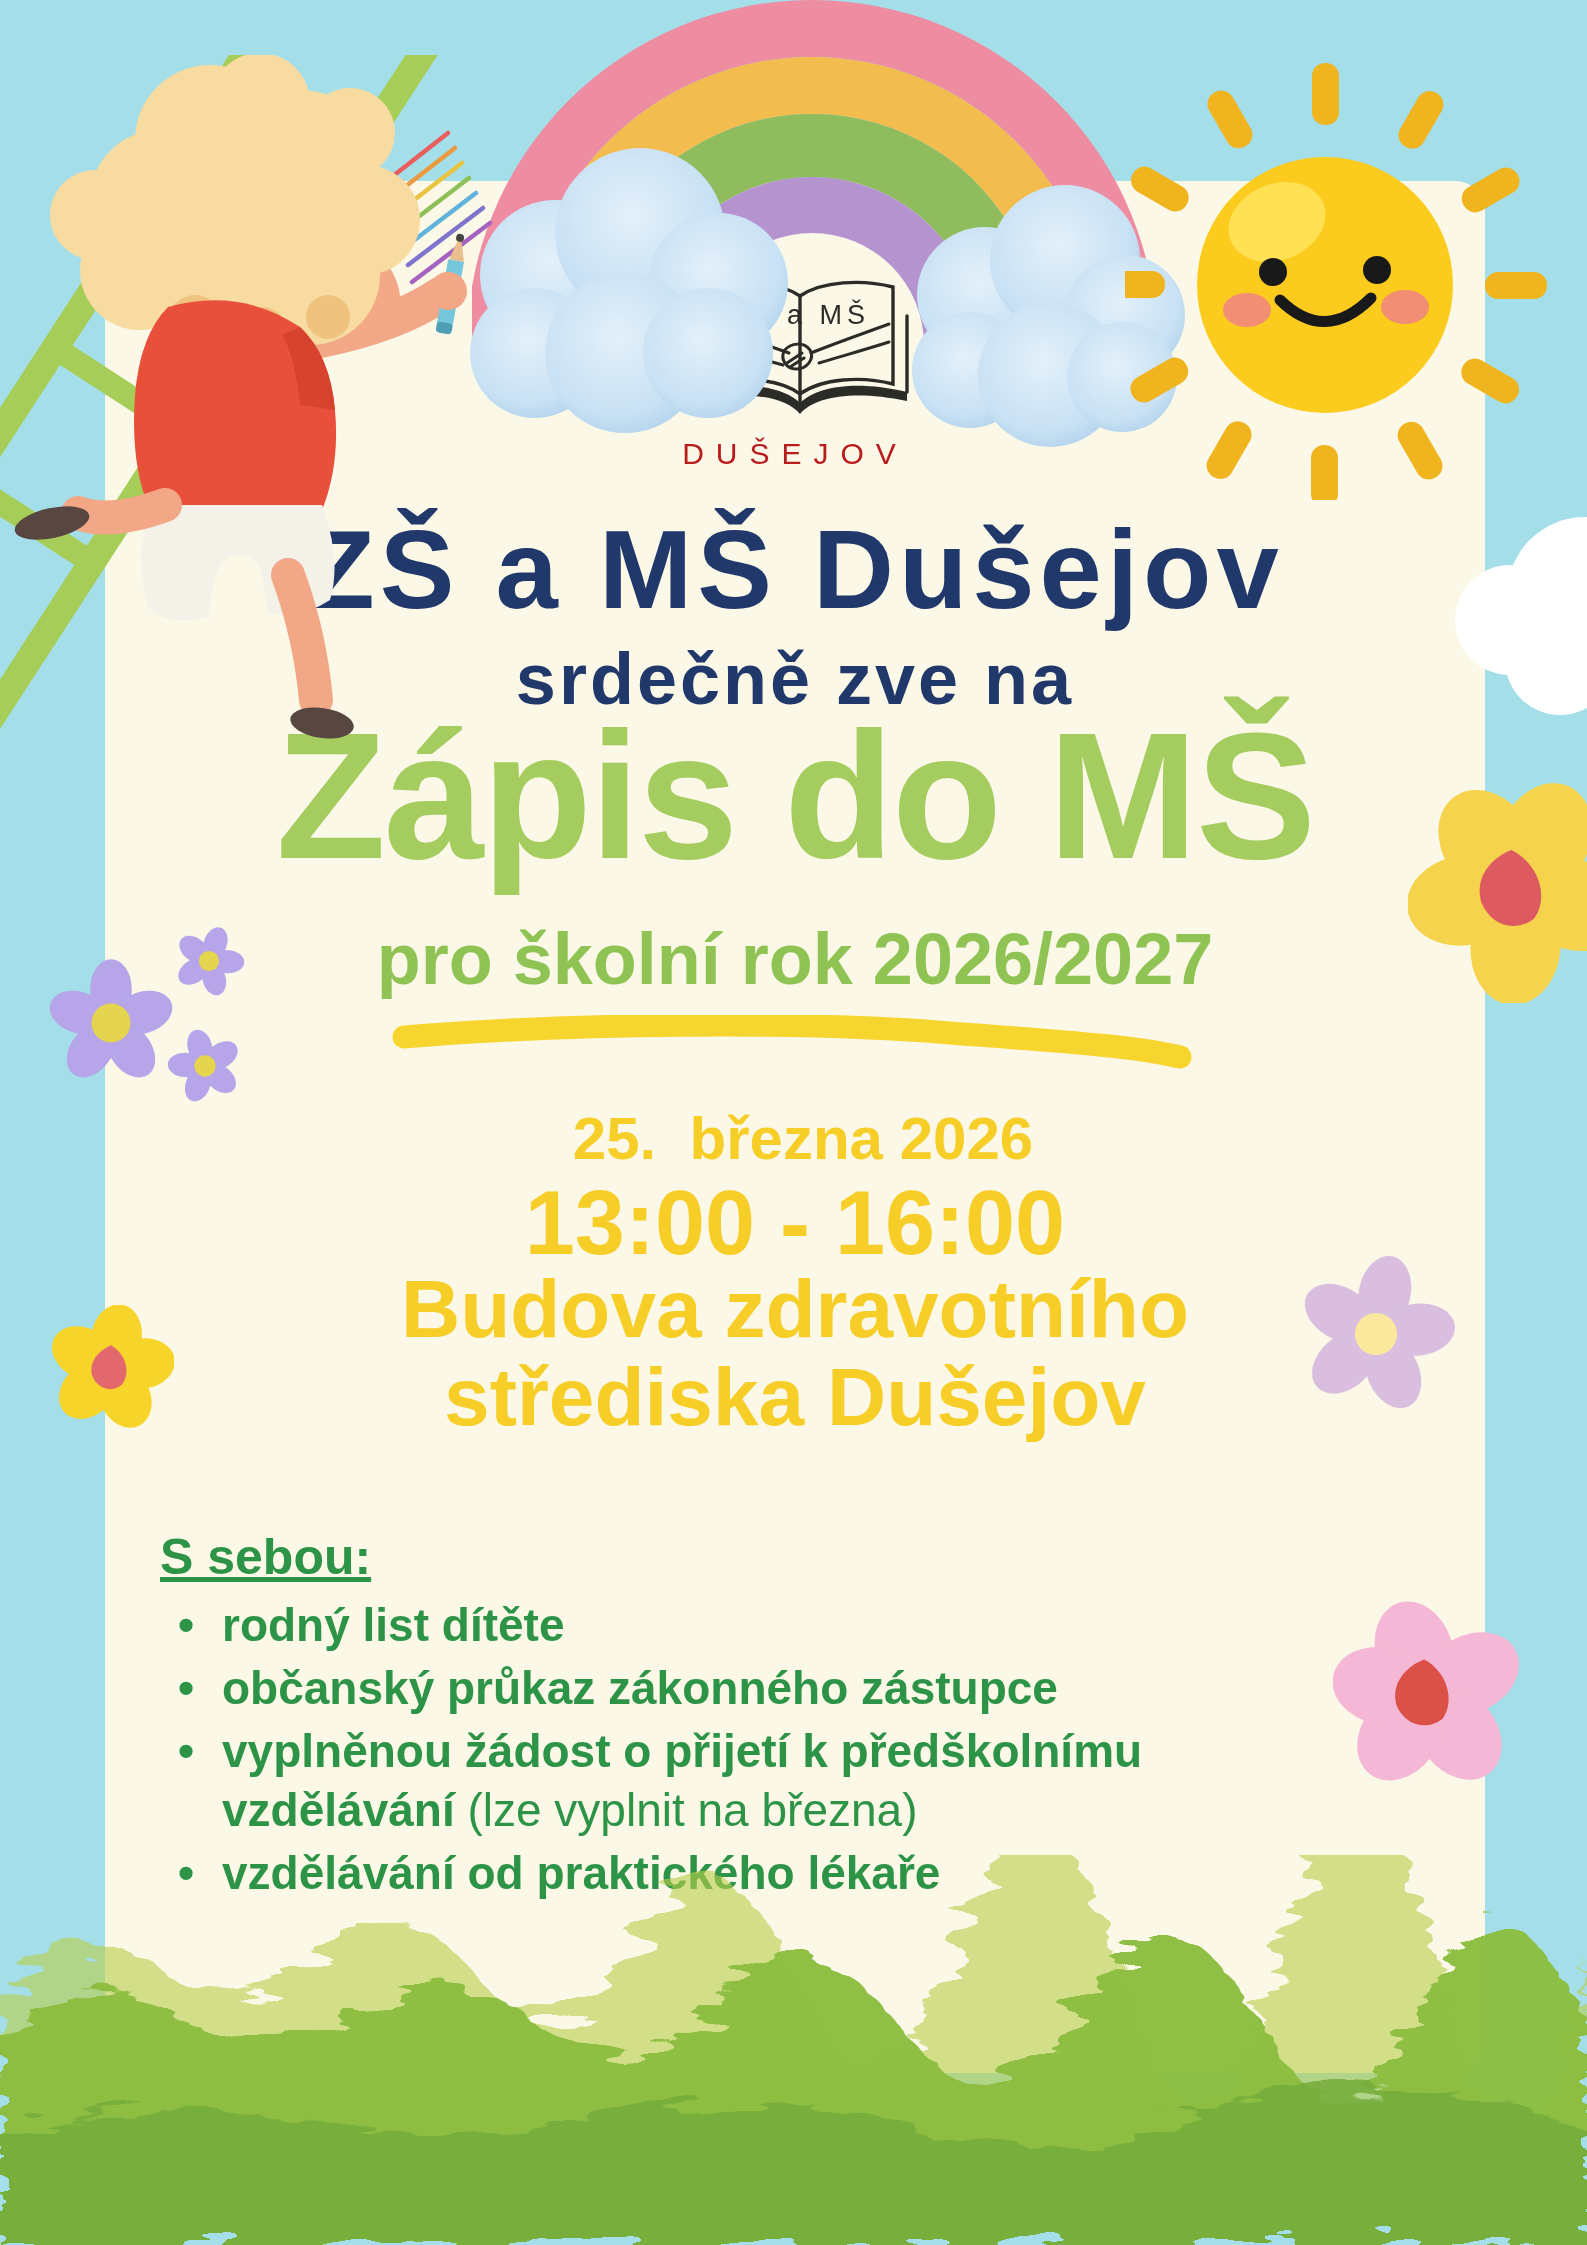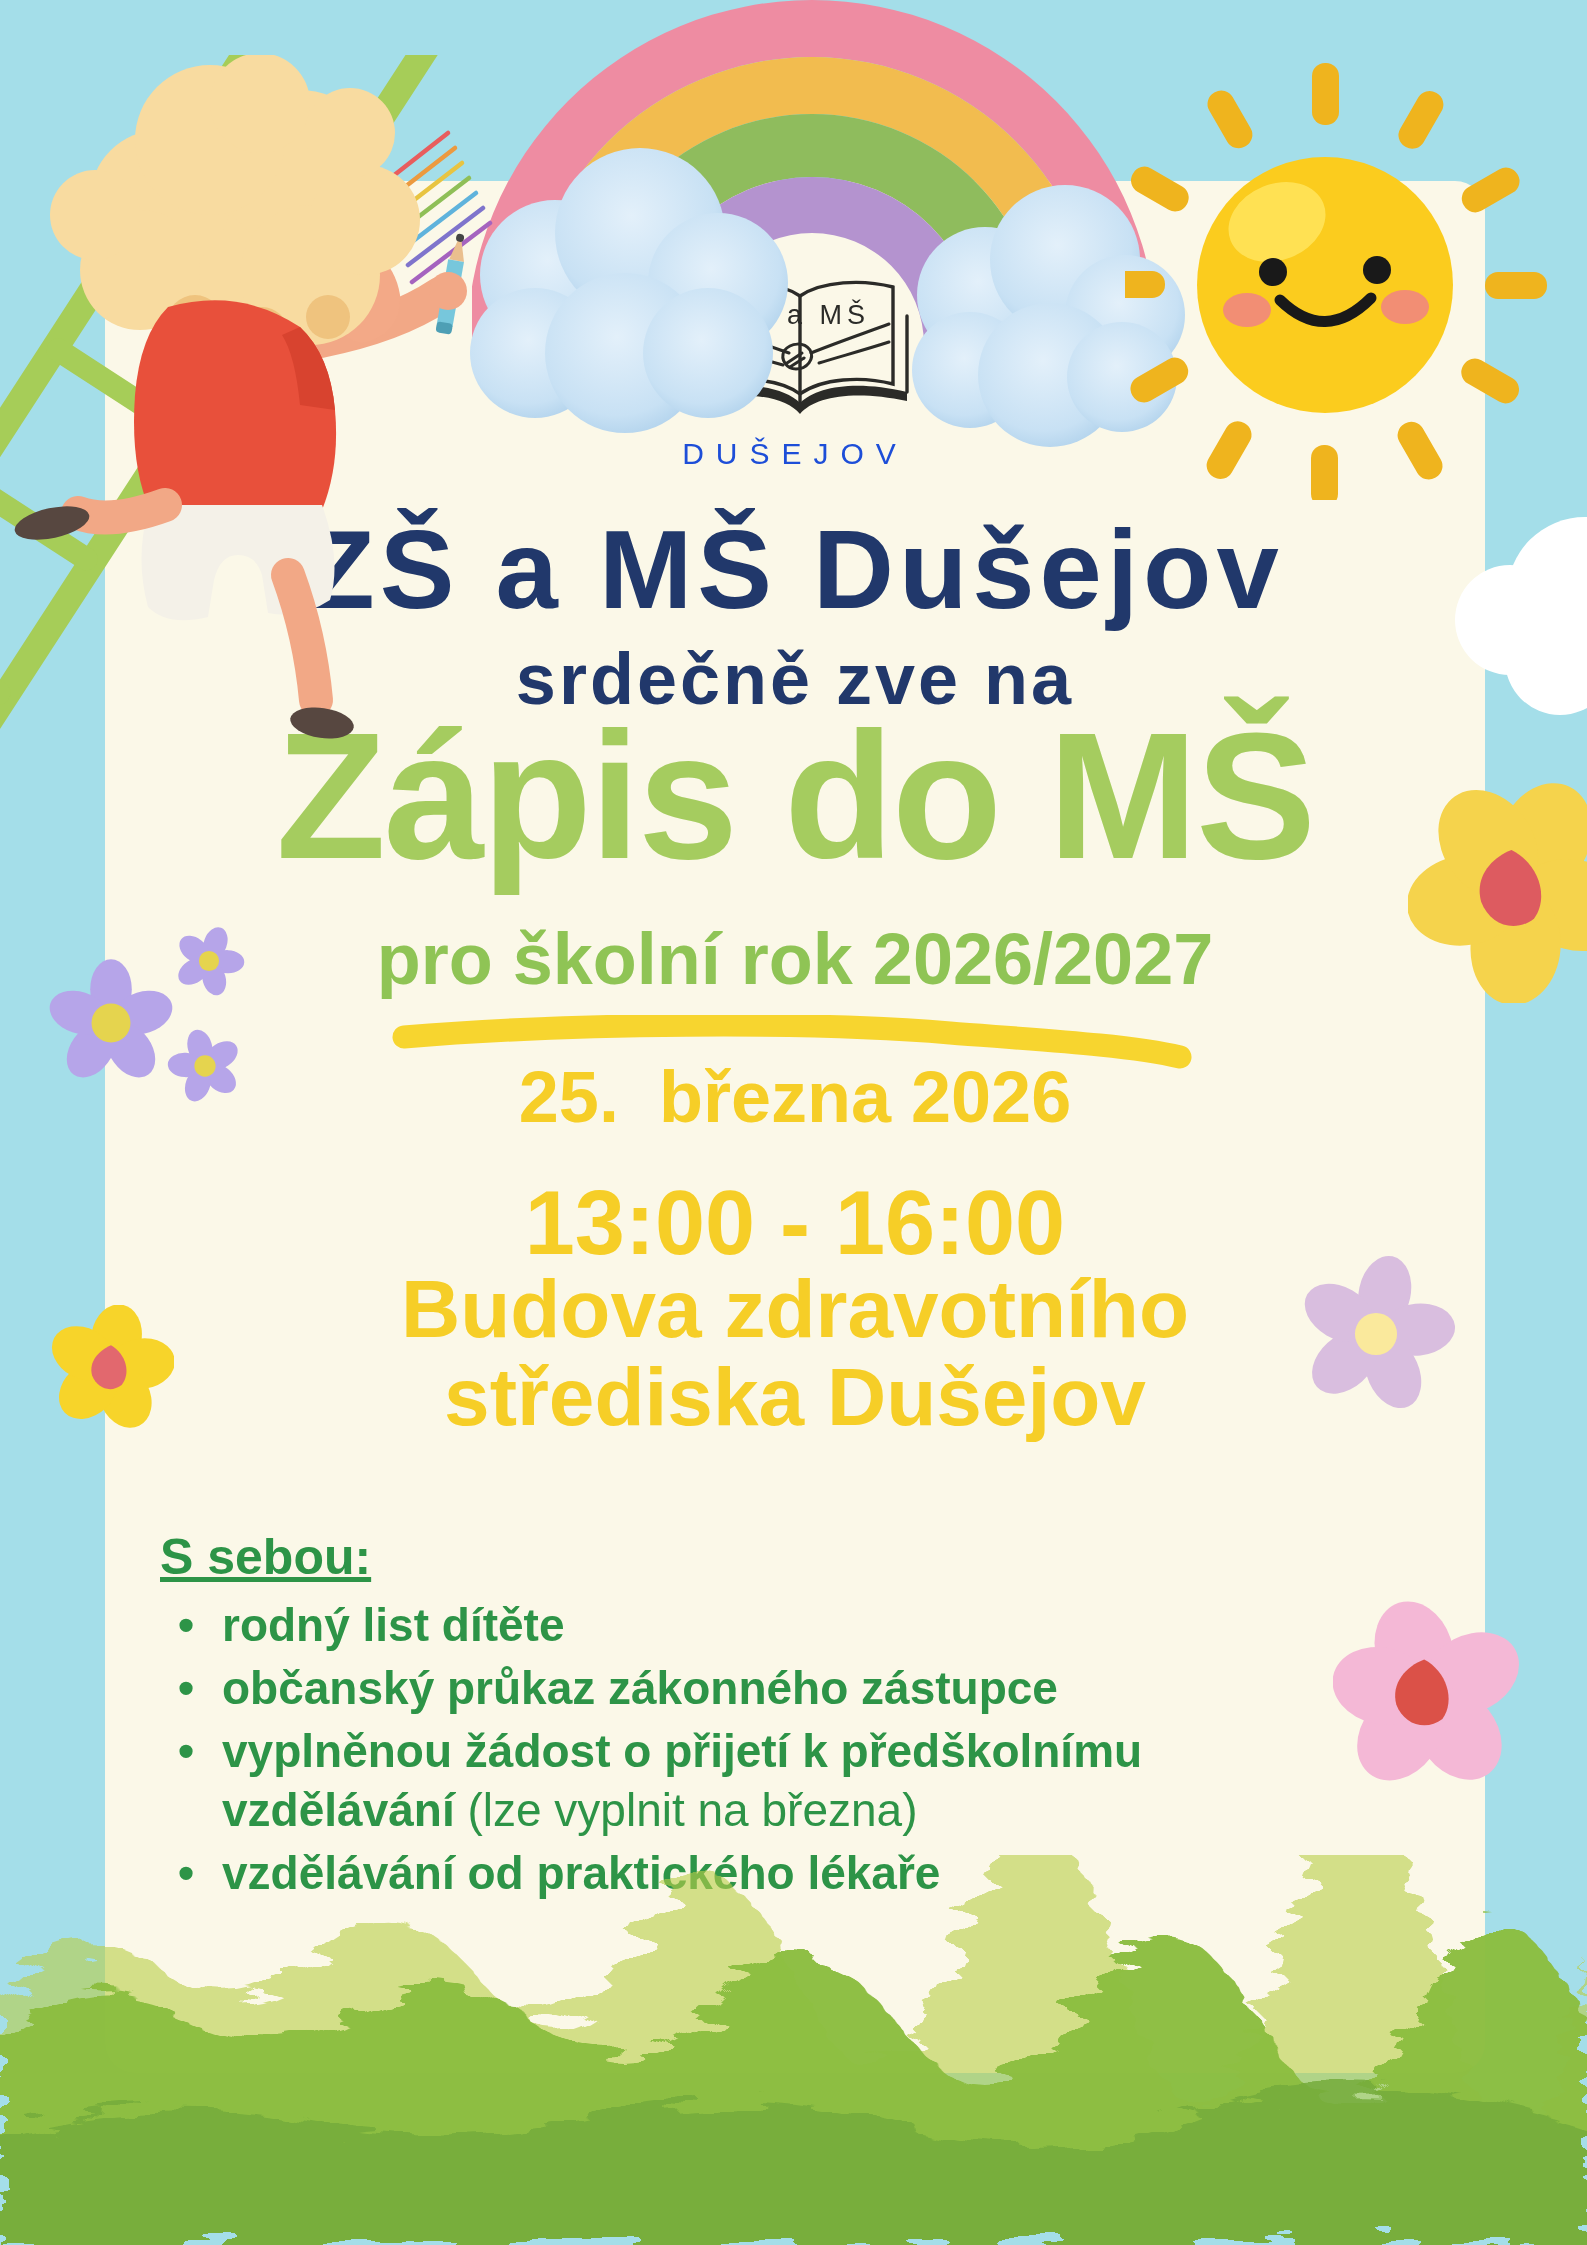--- a/index.html
+++ b/index.html
@@ -2,26 +2,26 @@
 <html style="--sky: #A4DEE9; --paper: #FBF8E8; --navy: #21386B; --title-green: #A5CC5F; --sub-green: #8FC455; --yellow: #F6CE27; --line-yellow: #F7D52F; --list-green: #2D9447; --grass-light: #B9CF48; --grass-mid: #8CBE41; --grass-dark: #74AC3B; --ladder-green: #A6CD58; --sun-body: #FBCC1E; --sun-ray: #EFB41E;"><head>
 <meta charset="utf-8">
 <style>
   html,body{margin:0;padding:0;}
   body{font-family:"Liberation Sans", sans-serif;}
   .poster{position:relative;width:1587px;height:2245px;overflow:hidden;background:var(--sky);}
   .paper{position:absolute;left:105px;top:181px;width:1380px;height:1892px;background:var(--paper);border-radius:30px;}
   .abs{position:absolute;}
   .ctr{left:105px;width:1380px;text-align:center;}
   
-  .logo-name{top:437px;font-size:30px;letter-spacing:12px;color:#1d4ed8;font-weight:400;}
+  .logo-name{top:437px;font-size:30px;letter-spacing:12px;color:#b91c1c;font-weight:400;}
   .school-title{top:505px;font-size:112px;font-weight:700;letter-spacing:5px;color:var(--navy);}
   .invite{top:638px;font-size:72px;font-weight:700;letter-spacing:3px;color:var(--navy);}
   .big-title{top:692px;font-size:180px;font-weight:700;letter-spacing:-2px;color:var(--title-green);text-align:center;}
   .subtitle{top:918px;font-size:72px;font-weight:700;color:var(--sub-green);}
-  .date-line{top:1056px;font-size:72px;font-weight:700;color:var(--yellow);white-space:pre;}
+  .date-line{top:1104px;font-size:60px;font-weight:700;color:var(--yellow);white-space:pre;margin-left:8px;}
   .time-line{top:1172px;font-size:90px;font-weight:700;color:var(--yellow);}
   .venue1{top:1262px;font-size:82px;font-weight:700;color:var(--yellow);}
   .venue2{top:1350px;font-size:82px;font-weight:700;color:var(--yellow);}
   
   .bring{left:160px;top:1528px;width:1200px;color:var(--list-green);}
   .bring-heading{font-size:50px;font-weight:700;text-decoration:underline;margin:0 0 10px 0;}
   .bring ul{list-style:none;margin:0;padding:0 0 0 18px;}
   .bring li{position:relative;font-size:46px;font-weight:700;line-height:1.28;padding-left:44px;margin:4px 0;}
   .bring li::before{content:"•";position:absolute;left:0;top:0;}
   .bring .note{font-weight:400;}

